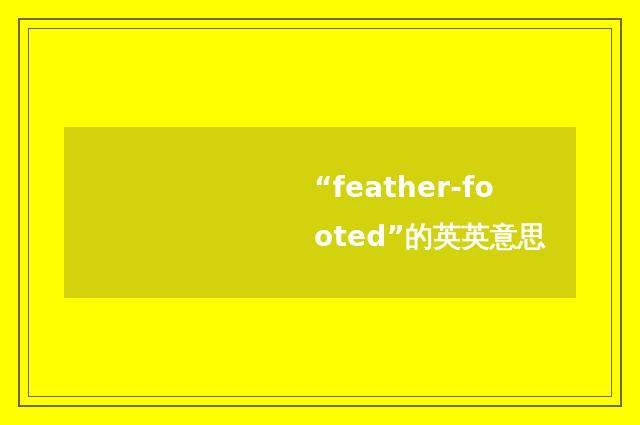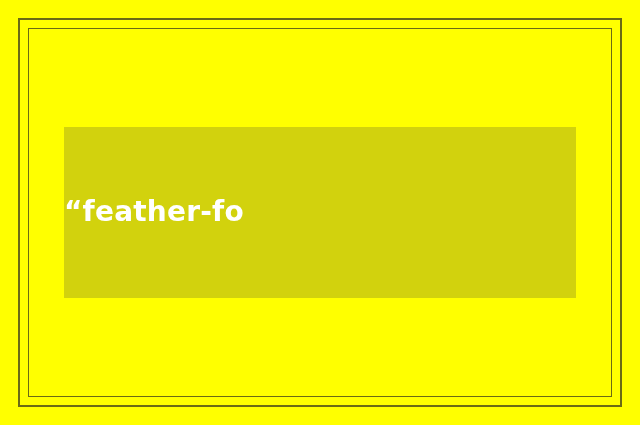--- a/index.html
+++ b/index.html
@@ -50,21 +50,21 @@
   
   .title-card {
     position: absolute;
     left: 64px;
     top: 127px;
     width: 512px;
     height: 171px;
     background: #D2D20D;
     display: flex;
     align-items: center;
-    justify-content: flex-start;
+    justify-content: flex-end;
   }
 
   
   .title-block {
     width: 262px;
     text-align: left;
   }
 
   .title-line {
     color: #FFFFFF;
@@ -79,16 +79,17 @@
 <body>
 
 <div class="poster">
 
   <div class="frame-outer"></div>
   <div class="frame-inner"></div>
 
   <div class="title-card">
     <div class="title-block">
       <div class="title-line">“feather-fo</div>
+      <div class="title-line">oted”的英英意思</div>
     </div>
   </div>
 
 </div>
 
 </body></html>

